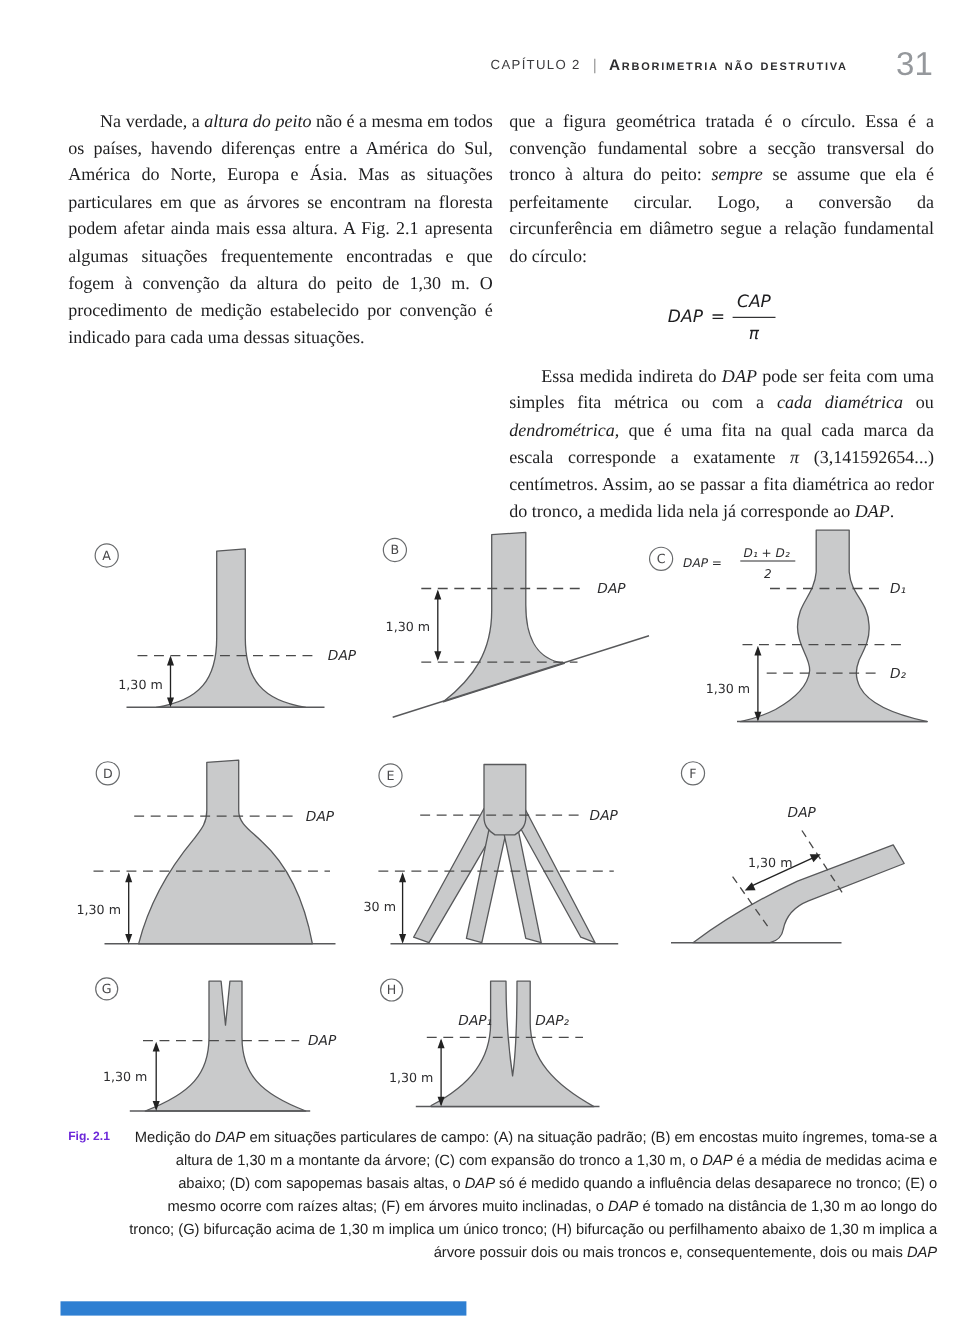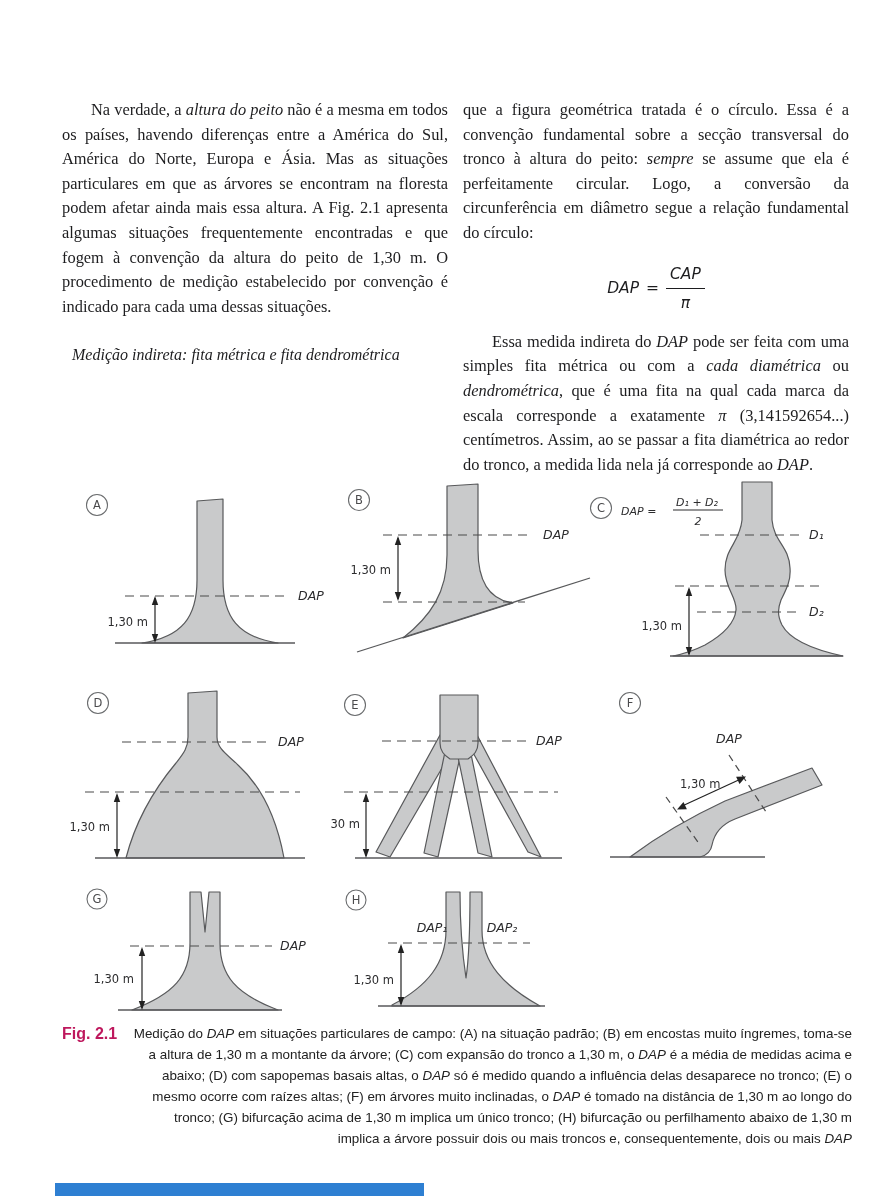--- a/index.html
+++ b/index.html
@@ -34,35 +34,40 @@
   .panel{position:absolute;}
   svg text{font-family:"DejaVu Sans",sans-serif;fill:#2c2c2e;}
   .lbl{font-size:12.5px;font-style:italic;}
   .meas{font-size:11.5px;}
   .circletter{font-size:11.5px;text-anchor:middle;fill:#4a4a4c;}
   .smallmath{font-size:11px;font-style:italic;}
 
   
   .caption{position:absolute;top:1023px;left:62px;width:790px;display:flex;
            font-family:"Liberation Sans",sans-serif;}
-  .figtag{font-weight:bold;font-size:16px;color:#be185d;white-space:nowrap;margin-right:16px;line-height:21px;text-align:right;}
+  .figtag{font-weight:bold;font-size:11px;color:#6d28d9;white-space:nowrap;margin-right:16px;line-height:21px;text-align:right;}
   .figtext{font-size:13.4px;line-height:21px;color:#222;text-align:right;}
 
   .footerbar{position:absolute;left:55px;top:1183px;width:369px;height:13px;background:#2e7fd2;}
 </style>
 </head>
 <body>
 
 <div class="page">
 
+  <header class="runhead">
+    <span class="chapter">CAPÍTULO 2</span>
+    <span class="sep">|</span>
+    <span class="booktitle">Arborimetria não destrutiva</span>
+    <span class="pagenum">31</span>
+  </header>
 
   <main class="cols">
     <section class="col">
       <p class="indent">Na verdade, a <i>altura do peito</i> não é a mesma em todos os países, havendo diferenças entre a América do Sul, América do Norte, Europa e Ásia. Mas as situações particulares em que as árvores se encontram na floresta podem afetar ainda mais essa altura. A Fig. 2.1 apresenta algumas situações frequentemente encontradas e que fogem à convenção da altura do peito de 1,30 m. O procedimento de medição estabelecido por convenção é indicado para cada uma dessas situações.</p>
-      <h3 class="subheading">Medição indireta: fita métrica e fita dendrométrica</h3>
     </section>
     <section class="col">
       <p>que a figura geométrica tratada é o círculo. Essa é a convenção fundamental sobre a secção transversal do tronco à altura do peito: <i>sempre</i> se assume que ela é perfeitamente circular. Logo, a conversão da circunferência em diâmetro segue a relação fundamental do círculo:</p>
       <div class="formula">
         <span>DAP</span>
         <span class="eq">=</span>
         <span class="frac">
           <span class="num">CAP</span>
           <span class="den">π</span>
         </span>

